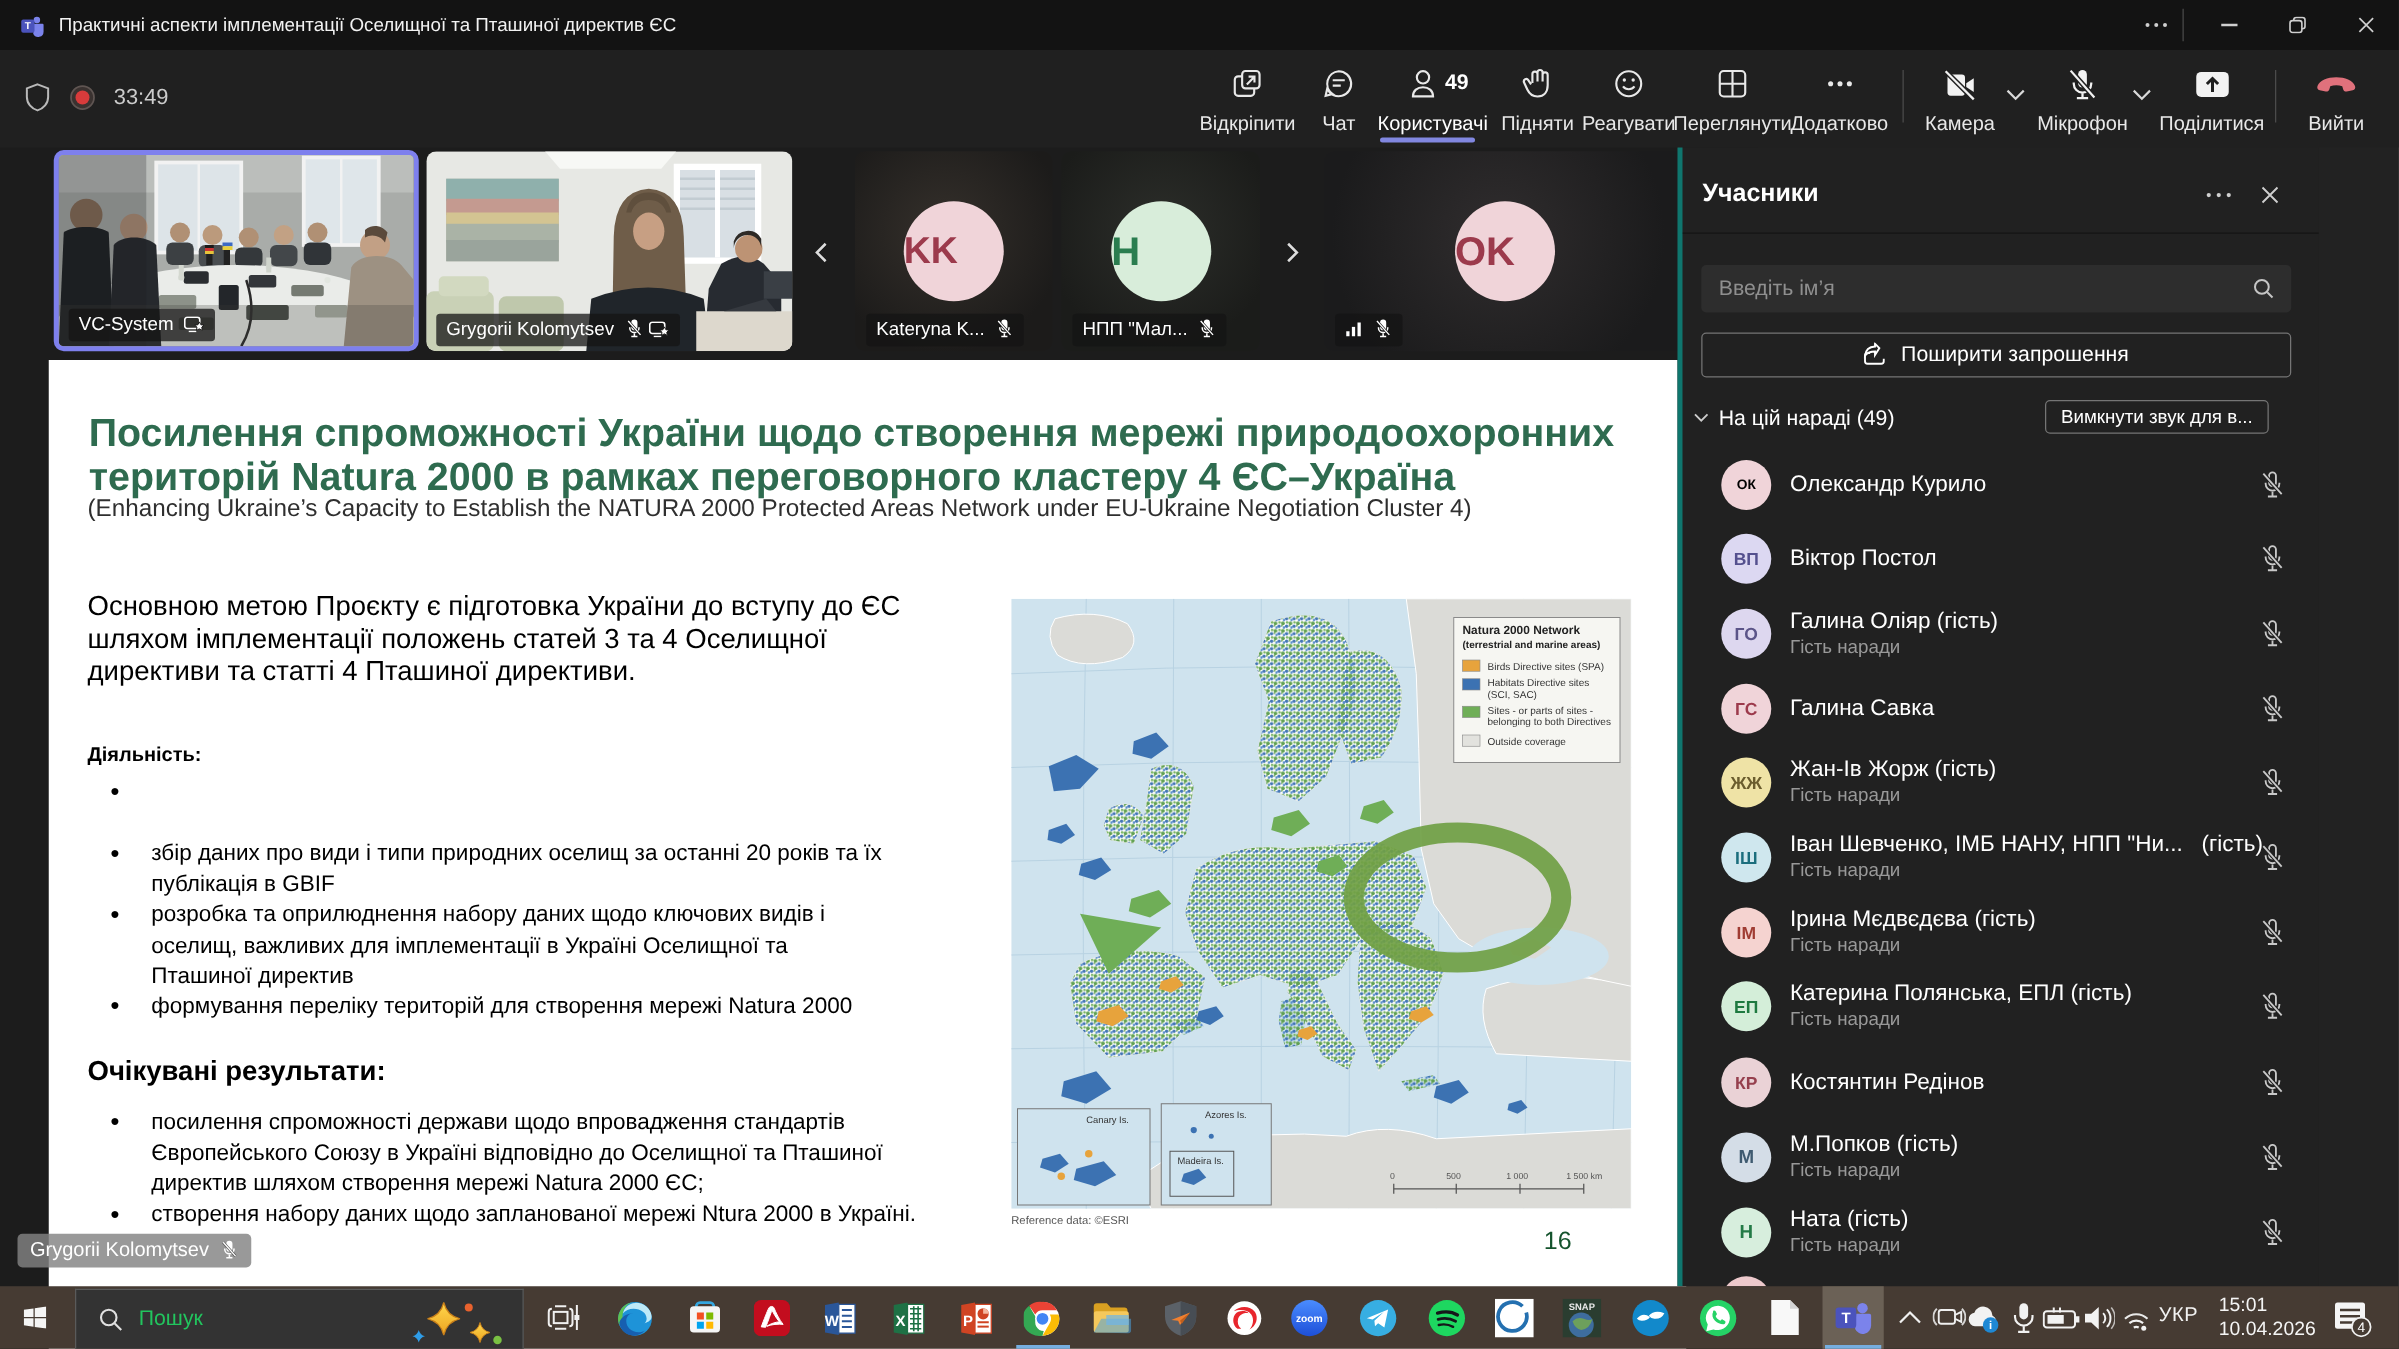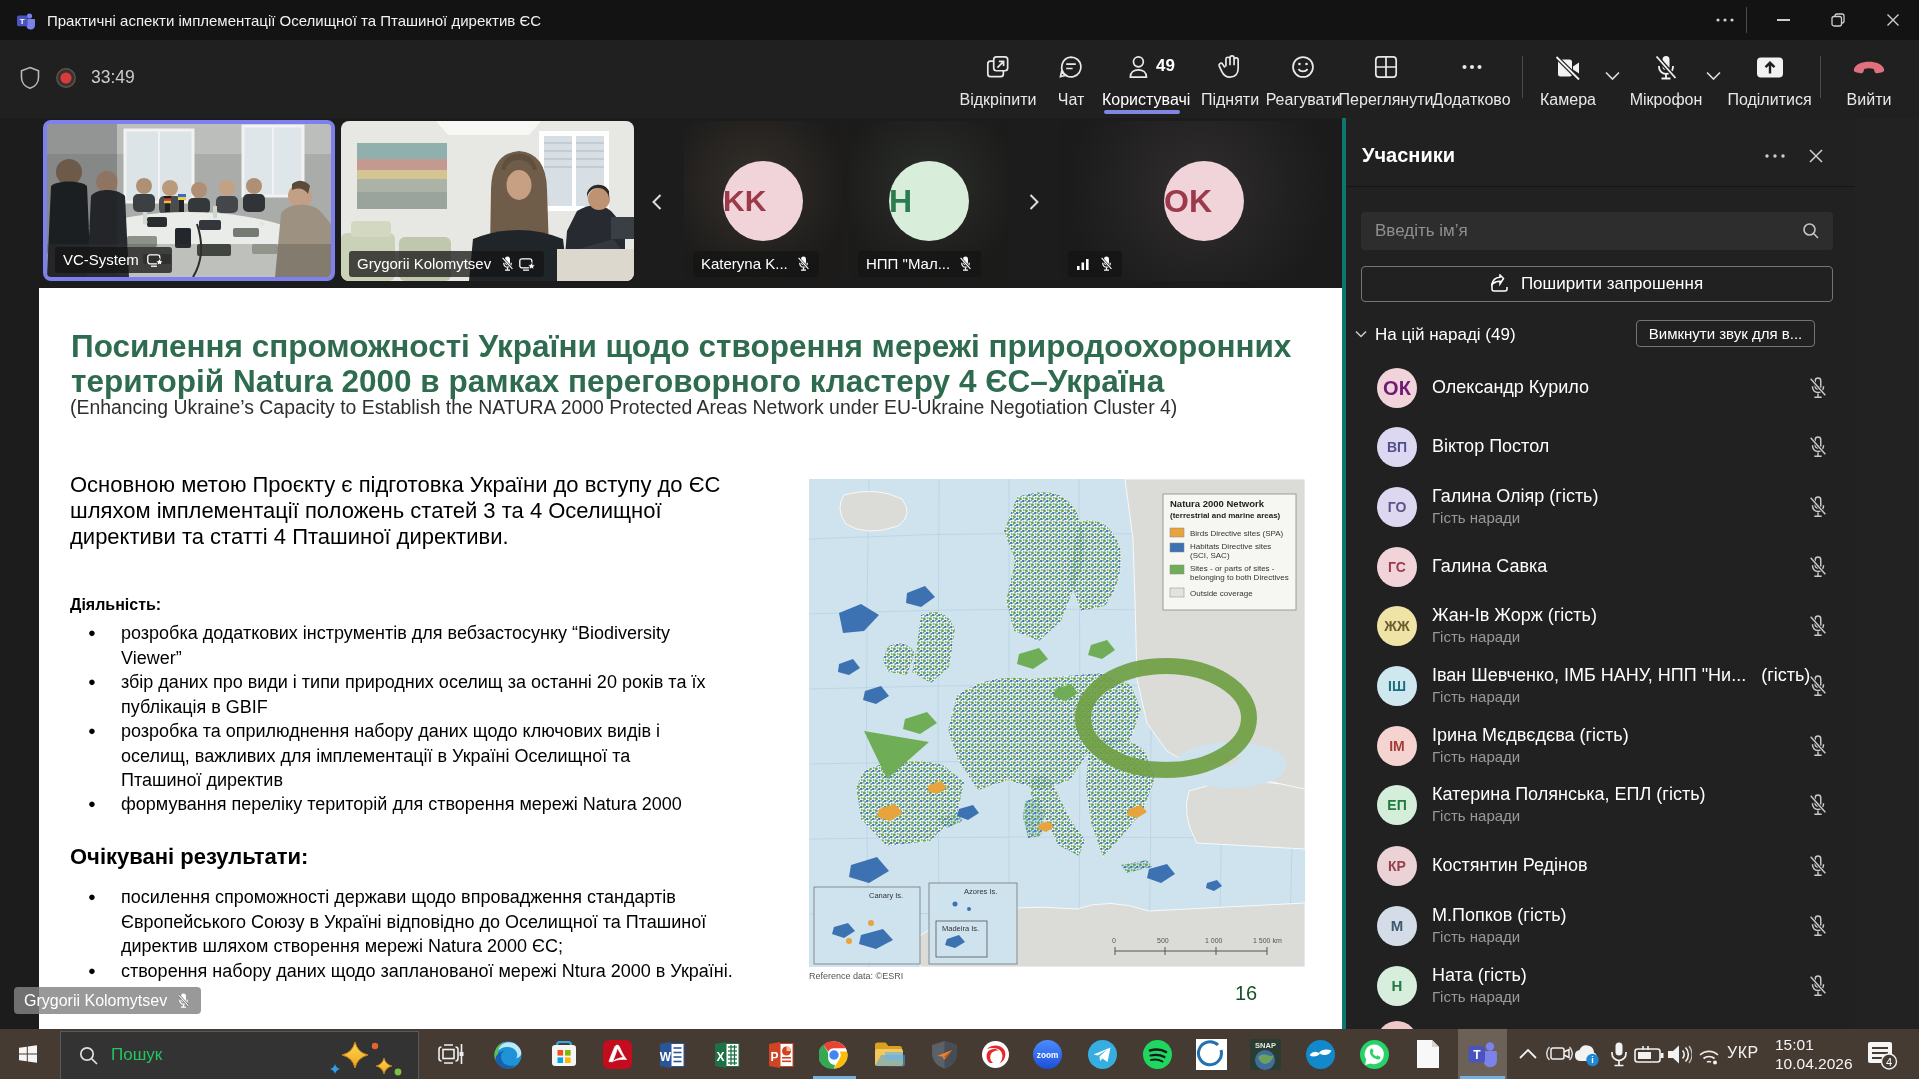--- a/index.html
+++ b/index.html
@@ -352,21 +352,20 @@
   </div>
 
   <div class="vtile" style="left:1360px;top:3px;width:46px;height:160px;background:#242120;border-radius:8px 0 0 8px"></div>
 
   <div id="slide">
     <div class="abs" style="left:32px;top:41px;width:1270px;font-size:31.5px;line-height:34.5px;font-weight:bold;color:#2e6b4f">Посилення спроможності України щодо створення мережі природоохоронних територій Natura 2000 в рамках переговорного кластеру 4 ЄС–Україна</div>
     <div class="abs" style="left:31px;top:108px;font-size:19.4px;color:#2f2f2f">(Enhancing Ukraine’s Capacity to Establish the NATURA 2000 Protected Areas Network under EU-Ukraine Negotiation Cluster 4)</div>
     <div class="abs" style="left:31px;top:184px;font-size:22px;line-height:26px;color:#000;white-space:nowrap">Основною метою Проєкту є підготовка України до вступу до ЄС<br>шляхом імплементації положень статей 3 та 4 Оселищної<br>директиви та статті 4 Пташиної директиви.</div>
     <div class="abs" style="left:31px;top:308px;font-size:16px;font-weight:bold;color:#000">Діяльність:</div>
     <div class="abs" style="left:49px;top:337px;width:10px;font-size:13px">●</div>
-      <div class="abs" style="left:82px;top:333px;font-size:18px;line-height:24.6px;color:#000;white-space:nowrap">розробка додаткових інструментів для вебзастосунку “Biodiversity<br>Viewer”</div>
     <div class="abs" style="left:49px;top:386px;width:10px;font-size:13px">●</div>
       <div class="abs" style="left:82px;top:382px;font-size:18px;line-height:24.6px;color:#000;white-space:nowrap">збір даних про види і типи природних оселищ за останні 20 років та їх<br>публікація в GBIF</div>
     <div class="abs" style="left:49px;top:435px;width:10px;font-size:13px">●</div>
       <div class="abs" style="left:82px;top:431px;font-size:18px;line-height:24.6px;color:#000;white-space:nowrap">розробка та оприлюднення набору даних щодо ключових видів і<br>оселищ, важливих для імплементації в Україні Оселищної та<br>Пташиної директив</div>
     <div class="abs" style="left:49px;top:508px;width:10px;font-size:13px">●</div>
       <div class="abs" style="left:82px;top:504px;font-size:18px;line-height:24.6px;color:#000;white-space:nowrap">формування переліку територій для створення мережі Natura 2000</div>
     <div class="abs" style="left:31px;top:556px;font-size:22px;font-weight:bold;color:#000">Очікувані результати:</div>
     <div class="abs" style="left:49px;top:601px;width:10px;font-size:13px">●</div>
       <div class="abs" style="left:82px;top:597px;font-size:18px;line-height:24.6px;color:#000;white-space:nowrap">посилення спроможності держави щодо впровадження стандартів<br>Європейського Союзу в Україні відповідно до Оселищної та Пташиної<br>директив шляхом створення мережі Natura 2000 ЄС;</div>
     <div class="abs" style="left:49px;top:675px;width:10px;font-size:13px">●</div>
@@ -534,21 +533,21 @@
           <path d="M5 8.5 H3 a2 2 0 0 0 -2 2 V15 a2 2 0 0 0 2 2 h11 a2 2 0 0 0 2 -2 v-2"></path>
         </g>
       </svg>Поширити запрошення
   </div>
   <svg class="abs" style="left:8px;top:211px" width="14" height="10" viewBox="0 0 14 10">
       <path d="M2 2.5 l5 5 5-5" fill="none" stroke="#ccc" stroke-width="1.5"></path>
     </svg>
   <div class="abs" style="left:29px;top:207px;font-size:17px;color:#fff">На цій нараді (49)</div>
   <div class="abs" style="left:290px;top:202px;width:179px;height:27px;border:1px solid #757575;border-radius:4px;color:#fff;font-size:15px;text-align:center;line-height:25px">Вимкнути звук для в...</div>
   <div class="prow" style="top:240px">
-      <div class="pav" style="background:#f0d4d9;color:#701a75;font-size:20px">ОК</div>
+      <div class="pav" style="background:#f0d4d9;color:#000000;font-size:11px">ОК</div>
       <div class="pname center">Олександр Курило</div>
       <svg class="pmic" width="22" height="24" viewBox="0 0 24 26">
         <g fill="none" stroke="#c9c9c9" stroke-width="1.6">
           <rect x="9" y="2" width="6" height="12" rx="3"></rect>
           <path d="M6 11 v1 a6 6 0 0 0 12 0 v-1"></path>
           <path d="M12 19 v4 M8 23 h8"></path>
         </g>
         <path d="M4 3 L20 21" stroke="#212121" stroke-width="3.4"></path>
         <path d="M4 3 L20 21" stroke="#c9c9c9" stroke-width="1.6"></path>
       </svg>

